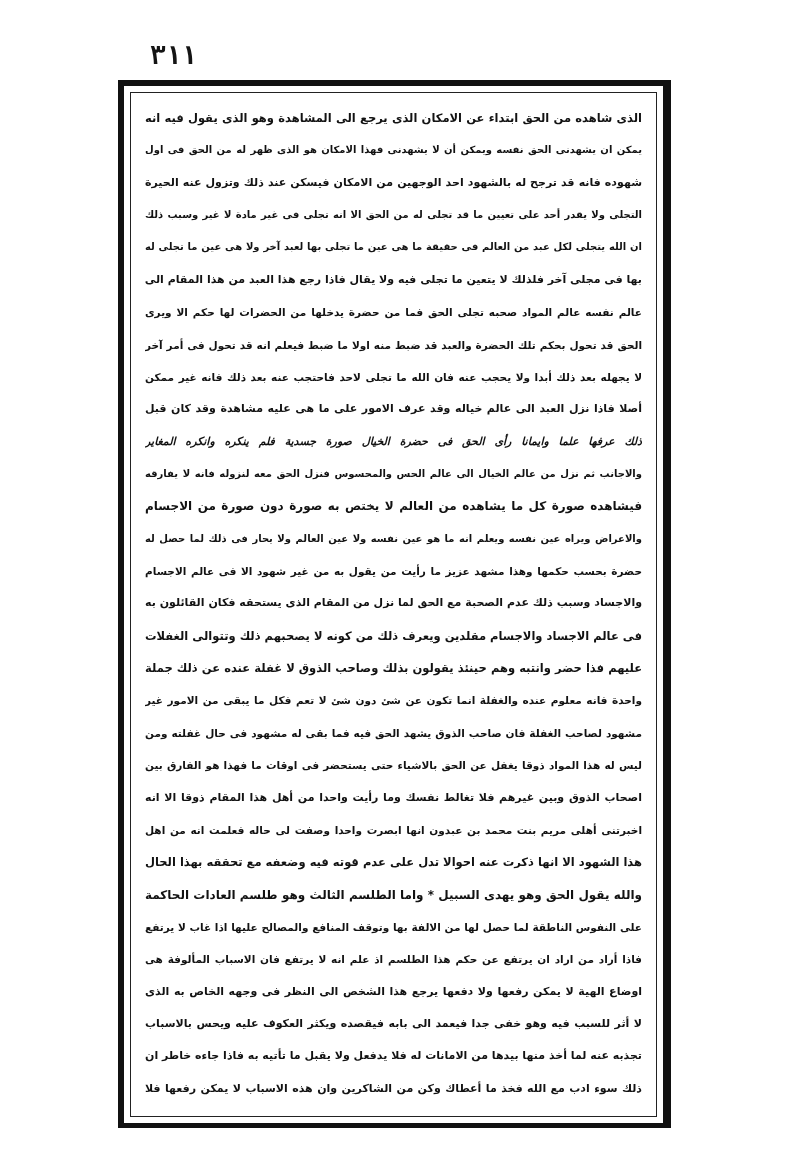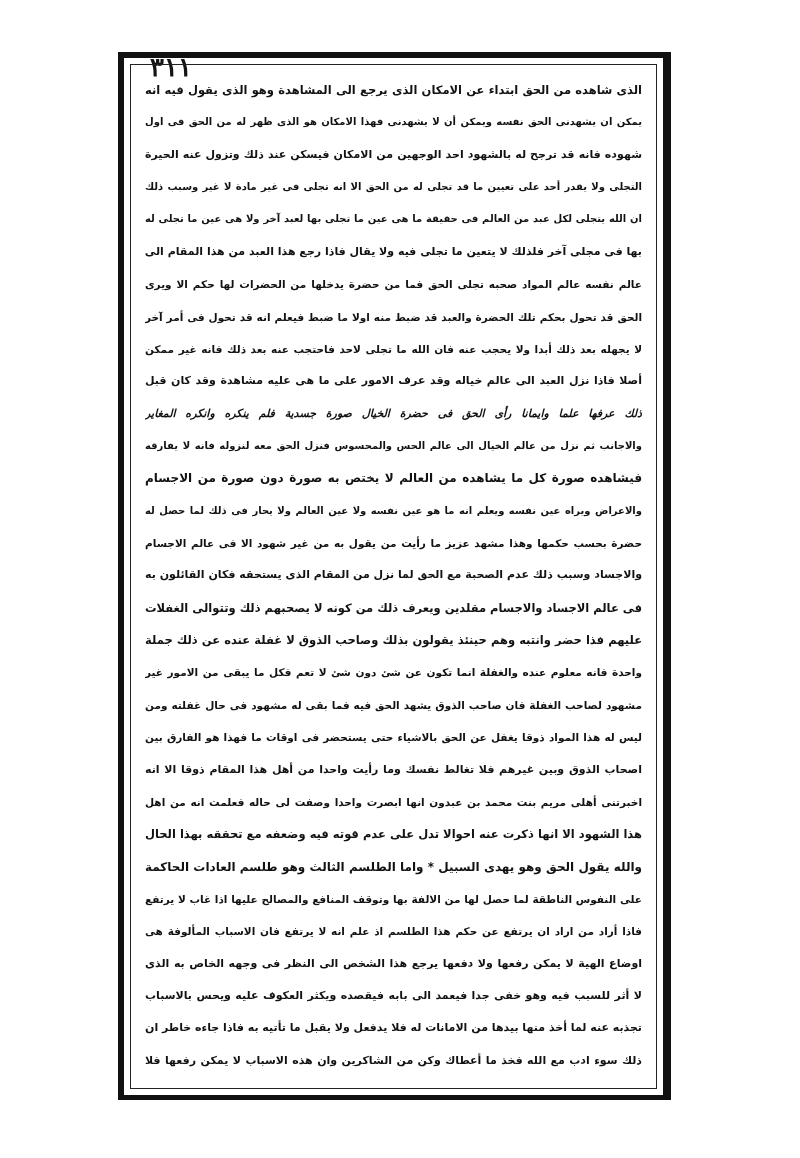--- a/index.html
+++ b/index.html
@@ -10,32 +10,32 @@
     body {
       width: 800px;
       height: 1158px;
       position: relative;
       overflow: hidden;
       font-family: "DejaVu Sans", sans-serif;
       color: #111111;
     }
     .page-number {
       position: absolute;
-      top: 52px;
+      top: 40px;
       left: 150px;
       font-size: 26px;
       font-weight: bold;
       letter-spacing: 1px;
-      font-family: Liberation Sans, sans-serif;
+      font-family: Liberation Mono, monospace;
       color: #141414;
     }
     .frame-outer {
       position: absolute;
       left: 118px;
-      top: 52px;
+      top: 80px;
       width: 553px;
       height: 1048px;
       border: 6px solid #111111;
       border-right-width: 8px;
       border-bottom-width: 5px;
       box-sizing: border-box;
     }
     .frame-inner {
       position: absolute;
       left: 6px;

